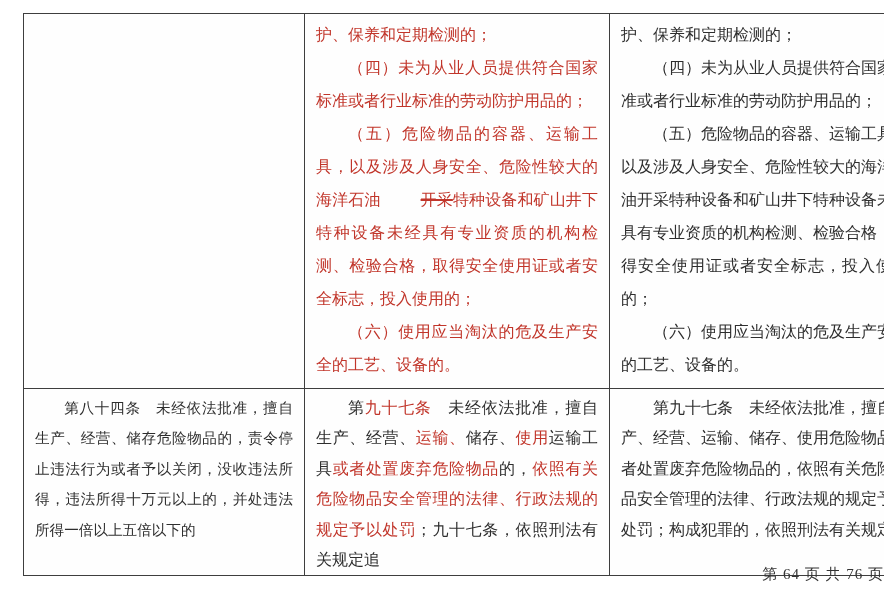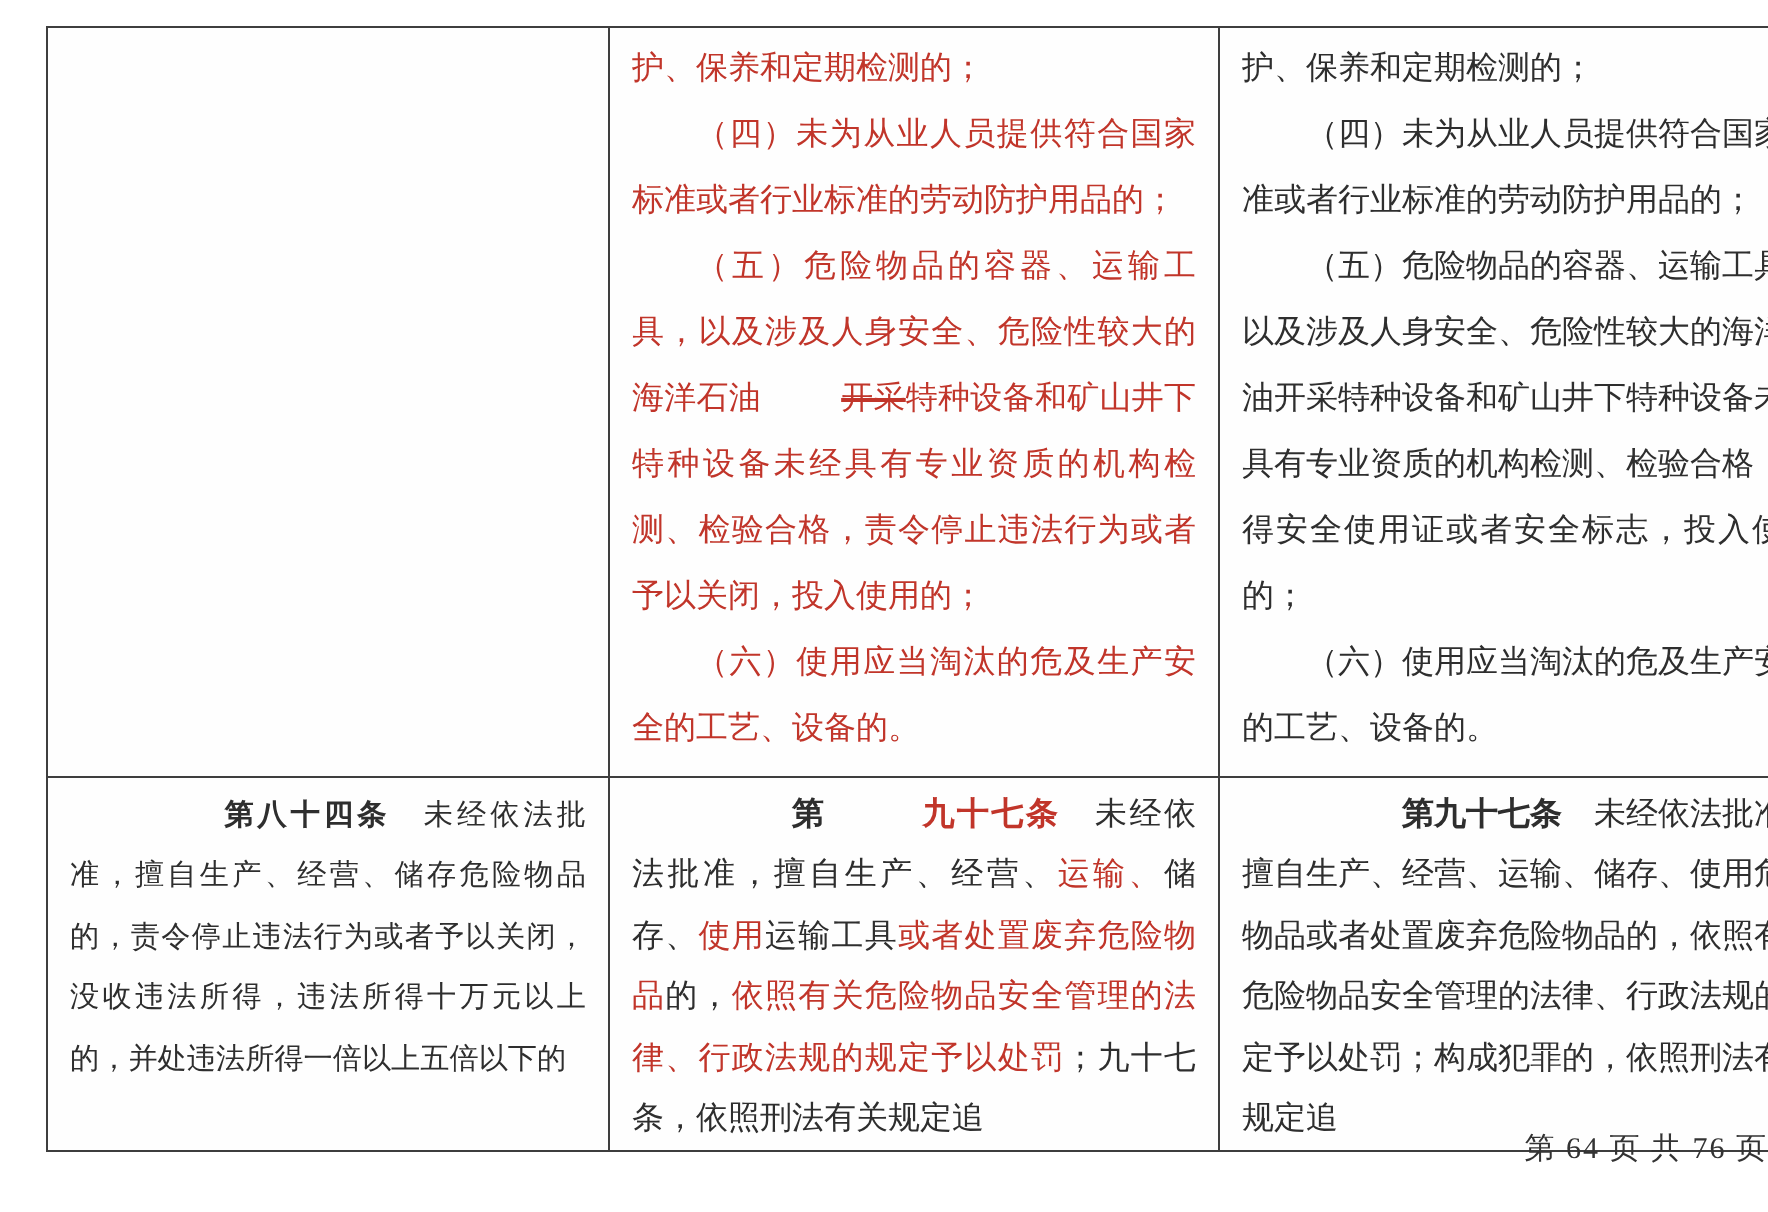--- a/index.html
+++ b/index.html
@@ -45,21 +45,21 @@
     text-justify: inter-ideograph;
   }
   .row-bottom .para {
     line-height: 30.4px;
   }
   .row-bottom .col-old-cell .para {
     font-size: 14.6px;
   }
   .indent { text-indent: 2em; }
   .red { color: #c1352a; }
-  .bold { font-weight: bold; margin-left: 48px; }
+  .bold { font-weight: normal; }
   .underline {
     text-decoration-thickness: 1.5px;
     text-underline-offset: 4px;
   }
   .strike { text-decoration: line-through; text-decoration-thickness: 1.5px; margin-left: 40px; }
 
   .page-footer {
     position: absolute;
     left: 0;
     top: 565px;
@@ -73,21 +73,21 @@
 </head>
 <body>
 
 <table class="doc-table">
   <tbody>
     <tr class="row-top">
       <td class="col-old col-old-cell"></td>
       <td class="col-markup col-markup-cell">
           <p class="para"><span class="red">护、保养和定期检测的；</span></p>
           <p class="para indent"><span class="red">（四）未为从业人员提供符合国家标准或者行业标准的劳动防护用品的；</span></p>
-          <p class="para indent"><span class="red">（五）危险物品的容器、运输工具，以及涉及人身安全、危险性较大的海洋石油</span><span class="red strike">开采</span><span class="red">特种设备和矿山井下特种设备未经具有专业资质的机构检测、检验合格，责令停止违法行为或者予以关闭，投入使用的；</span></p>
+          <p class="para indent"><span class="red">（五）危险物品的容器、运输工具，以及涉及人身安全、危险性较大的海洋石油</span><span class="red strike">开采</span><span class="red">特种设备和矿山井下特种设备未经具有专业资质的机构检测、检验合格，取得安全使用证或者安全标志，投入使用的；</span></p>
           <p class="para indent"><span class="red">（六）使用应当淘汰的危及生产安全的工艺、设备的。</span></p>
         </td>
       <td class="col-new col-new-cell">
           <p class="para"><span>护、保养和定期检测的；</span></p>
           <p class="para indent"><span>（四）未为从业人员提供符合国家标准或者行业标准的劳动防护用品的；</span></p>
           <p class="para indent"><span>（五）危险物品的容器、运输工具，以及涉及人身安全、危险性较大的海洋石油开采特种设备和矿山井下特种设备未经具有专业资质的机构检测、检验合格，取得安全使用证或者安全标志，投入使用的；</span></p>
           <p class="para indent"><span>（六）使用应当淘汰的危及生产安全的工艺、设备的。</span></p>
         </td>
     </tr>
     <tr class="row-bottom">

